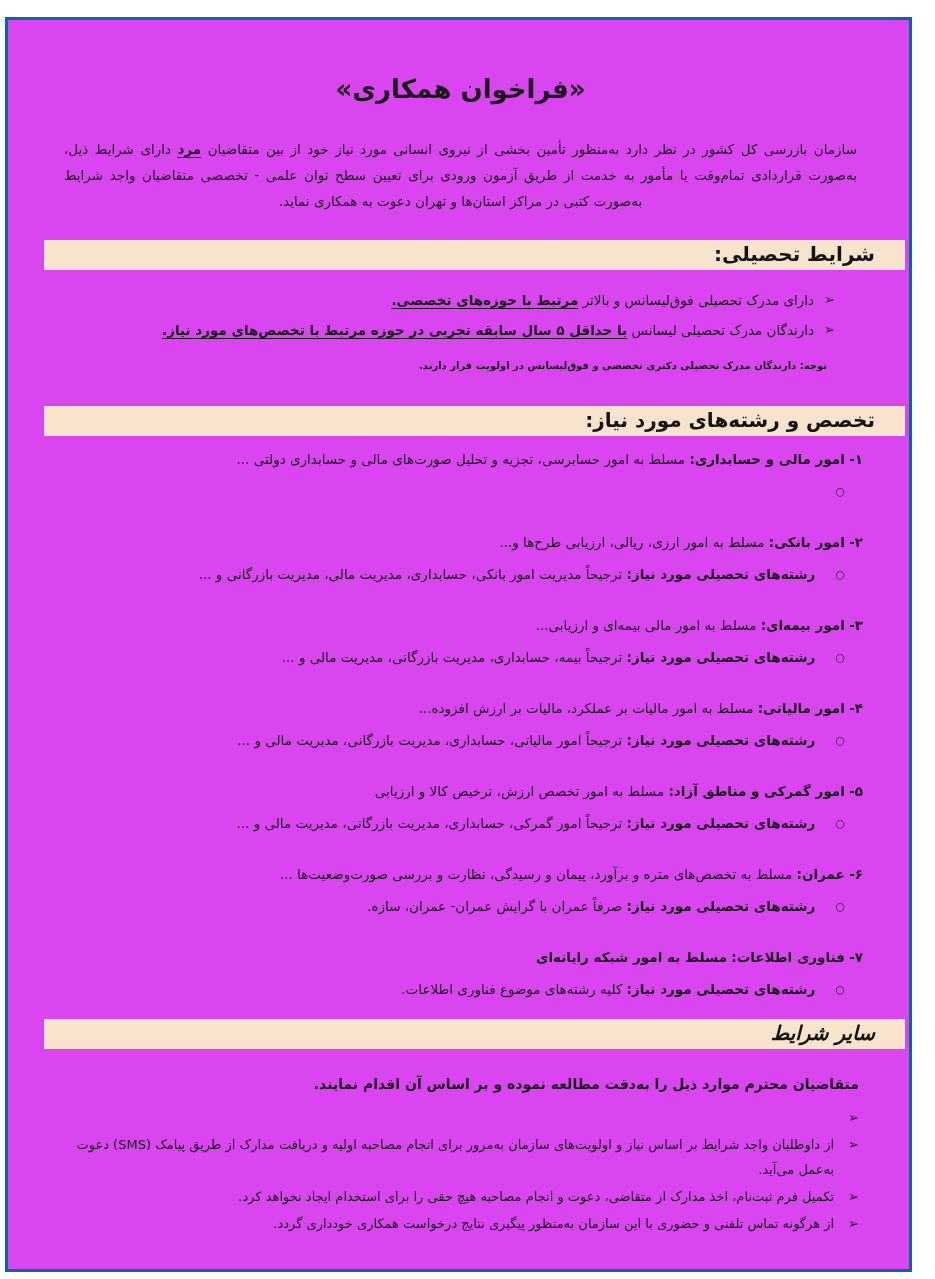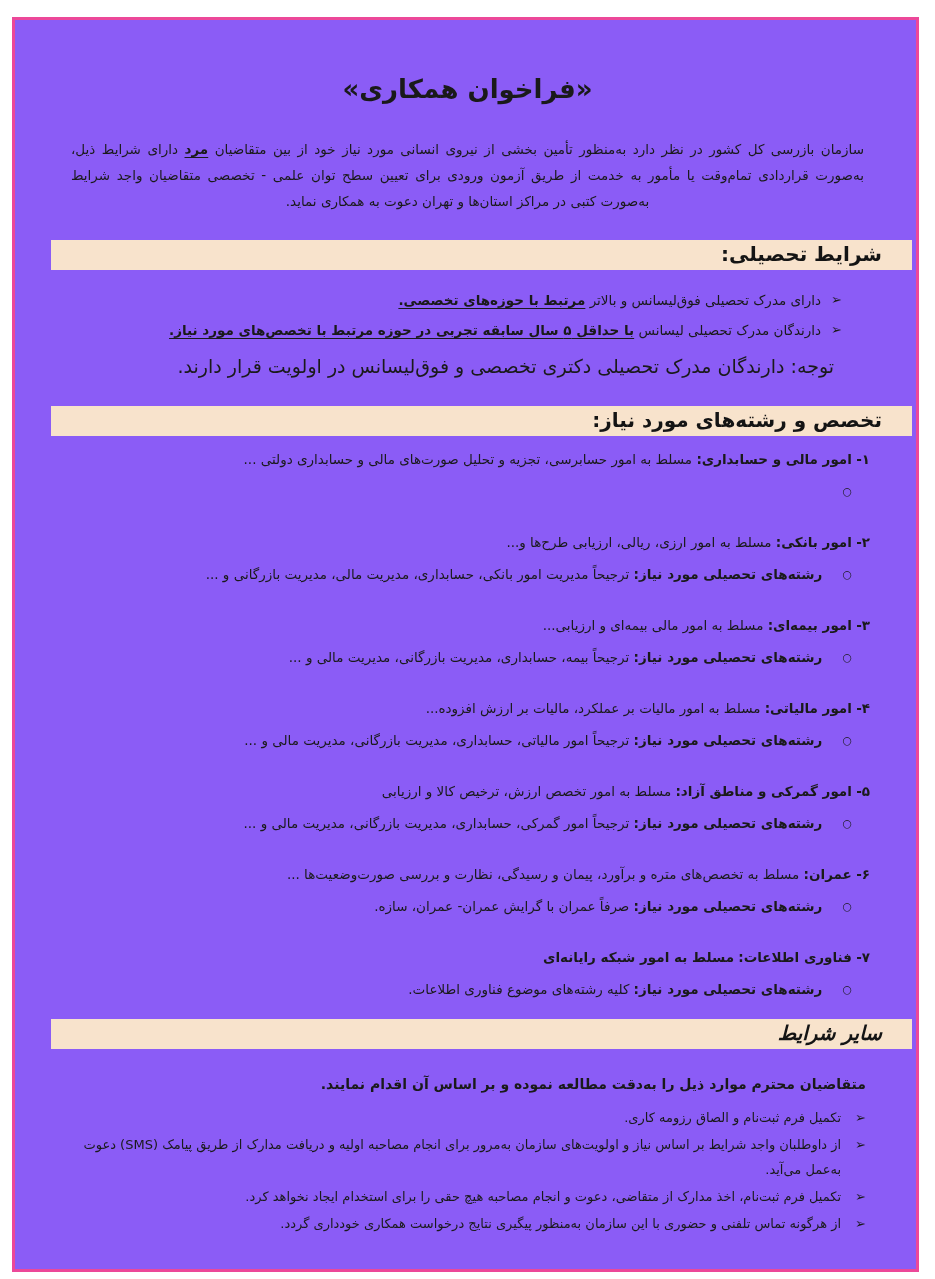--- a/index.html
+++ b/index.html
@@ -1,36 +1,36 @@
 <!DOCTYPE html>
 <html lang="fa" dir="rtl"><head>
 <meta charset="utf-8">
 <style>
   html,body{margin:0;padding:0;width:935px;height:1279px;background:#ffffff;}
   body{font-family:"DejaVu Sans","Liberation Sans",sans-serif;color:#1a1a1a;}
-  .page{position:absolute;left:12px;top:17px;width:901px;height:1249px;border:3px solid #ec4899;
-        background:#8b5cf6;overflow:hidden;direction:rtl;}
+  .page{position:absolute;left:5px;top:17px;width:901px;height:1249px;border:3px solid #0369a1;
+        background:#d946ef;overflow:hidden;direction:rtl;}
   .content{padding:0 46px 0 50px;}
 
   .title{margin:54px 0 0;text-align:center;font-size:26px;font-weight:700;}
 
   .intro{margin:32px 6px 0 6px;font-size:13.5px;line-height:26px;text-align:justify;text-align-last:center;}
   .emph{font-weight:700;text-decoration:underline;text-underline-offset:3px;}
 
   .band{margin:26px -42px 0 -14px;background:#f8e3cc;padding:5px 30px 6px 10px;
         font-weight:700;font-size:20px;line-height:19px;color:#141414;}
   .band-spec{padding-left:23px;}
   .band-other{margin-top:16px;font-style:italic;}
 
   ul{list-style:none;margin:0;padding:0;}
   .edu-list{margin:15px 0 0;padding:0 28px 0 0;}
   .edu-list li{display:flex;gap:10px;font-size:13.5px;line-height:30px;}
   .arrow{flex:none;font-size:13px;}
 
-  .note{margin:7px 0 0;padding:0 36px 0 0;font-weight:400;font-size:19px;line-height:28px;}
+  .note{margin:7px 0 0;padding:0 36px 0 0;font-weight:700;font-size:10px;line-height:28px;}
 
   .spec-list{margin:10px 0 0;}
   .spec-item{margin-top:24px;}
   .spec-item:first-child{margin-top:10px;}
   .spec-head{font-size:13.5px;line-height:27px;}
   .spec-num,.spec-title{font-weight:700;}
   .head-all-bold .spec-desc{font-weight:700;}
   .spec-sub{display:flex;gap:20px;margin:5px 18px 0 0;font-size:13.5px;line-height:27px;}
   .circle{flex:none;font-size:11px;line-height:27px;}
   .sub-label{font-weight:700;}
@@ -124,21 +124,20 @@
 
     </div>
 
     <div class="band band-other"><span>سایر شرایط</span></div>
 
     <p class="other-intro">متقاضیان محترم موارد ذیل را به‌دقت مطالعه نموده و بر اساس آن اقدام نمایند.</p>
 
     <ul class="other-list">
       <li>
         <span class="arrow">➢</span>
-        <span>تکمیل فرم ثبت‌نام و الصاق رزومه کاری.</span>
       </li>
       <li>
         <span class="arrow">➢</span>
         <span>از داوطلبان واجد شرایط بر اساس نیاز و اولویت‌های سازمان به‌مرور برای انجام مصاحبه اولیه و دریافت مدارک از طریق پیامک (SMS) دعوت به‌عمل می‌آید.</span>
       </li>
       <li>
         <span class="arrow">➢</span>
         <span>تکمیل فرم ثبت‌نام، اخذ مدارک از متقاضی، دعوت و انجام مصاحبه هیچ حقی را برای استخدام ایجاد نخواهد کرد.</span>
       </li>
       <li>

